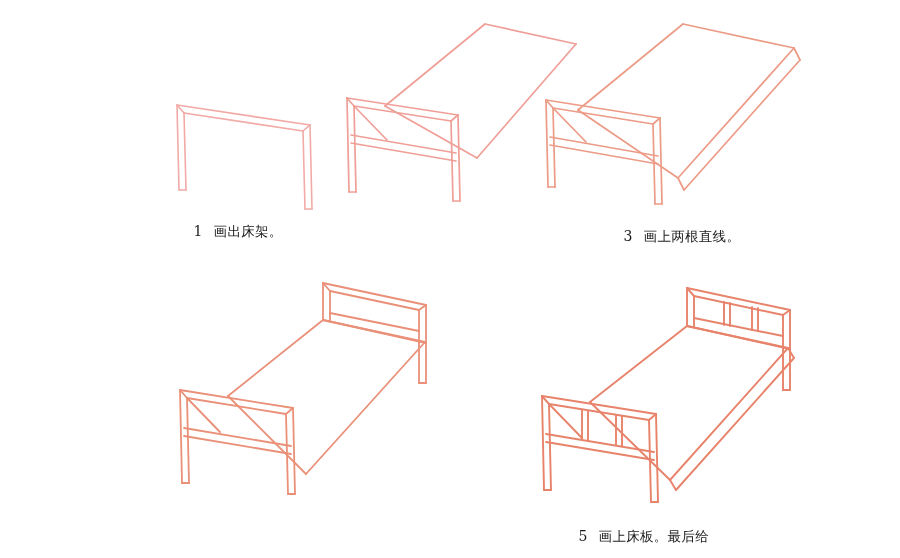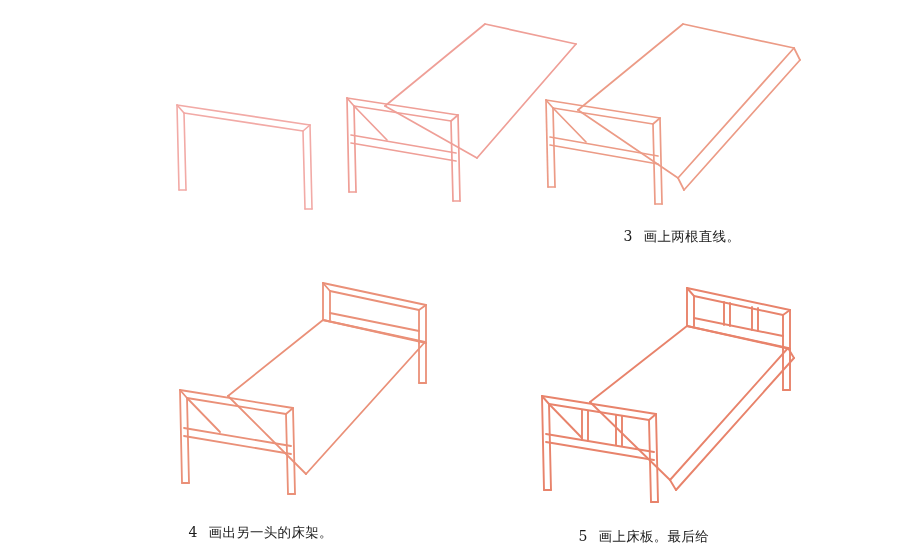--- a/index.html
+++ b/index.html
@@ -76,20 +76,23 @@
         <path d="M17 27 L19 112"></path>
         <path d="M24 35 L26 112"></path>
         <path d="M19 112 L26 112"></path>
 
         <path d="M150 47 L152 131"></path>
         <path d="M143 53 L145 131"></path>
         <path d="M145 131 L152 131"></path>
       </g>
     </svg>
   </div>
+  <div class="caption" id="cap-1">
+    <span class="num">1</span><span class="txt">画出床架。</span>
+  </div>
 
   <div class="step" id="step-2">
     <svg class="step-figure" width="260" height="228" viewBox="0 0 260 228">
       <g fill="none" stroke="#ef9f97" stroke-width="1.7" stroke-linejoin="round" stroke-linecap="round">
 
         <path d="M155 14 L246 34"></path>
         <path d="M155 14 L55 96"></path>
         <path d="M246 34 L147 148"></path>
         <path d="M55 96 L147 148"></path>
 
@@ -191,23 +194,20 @@
         <path d="M133 140 L135 226"></path>
         <path d="M126 146 L128 226"></path>
         <path d="M128 226 L135 226"></path>
 
         <path d="M24 160 L131 178"></path>
         <path d="M24 168 L131 186"></path>
 
         <path d="M27 130 L60 164"></path>
       </g>
     </svg>
-  </div>
-  <div class="caption" id="cap-4">
-    <span class="num">4</span><span class="txt">画出另一头的床架。</span>
   </div>
 
   <div class="step" id="step-5">
     <svg class="step-figure" width="330" height="285" viewBox="0 0 330 285">
       <g fill="none" stroke="#e8836b" stroke-width="1.9" stroke-linejoin="round" stroke-linecap="round">
 
         <path d="M167 58 L268 80"></path>
         <path d="M167 58 L70 134"></path>
         <path d="M268 80 L150 212"></path>
         <path d="M70 134 L150 212"></path>

